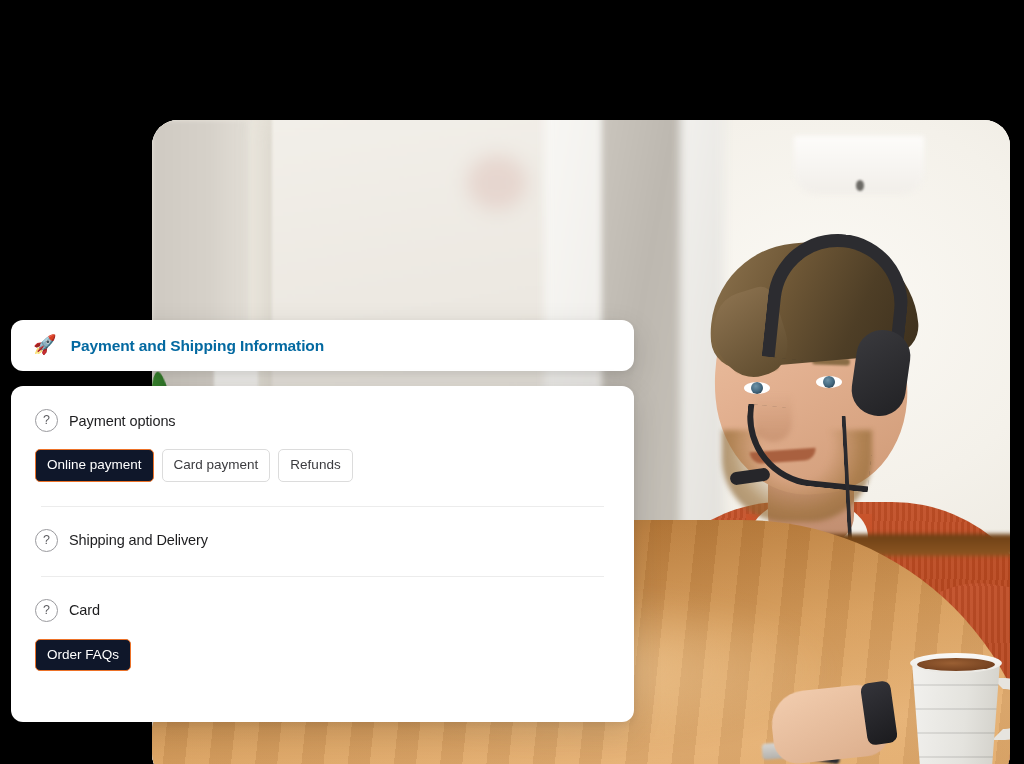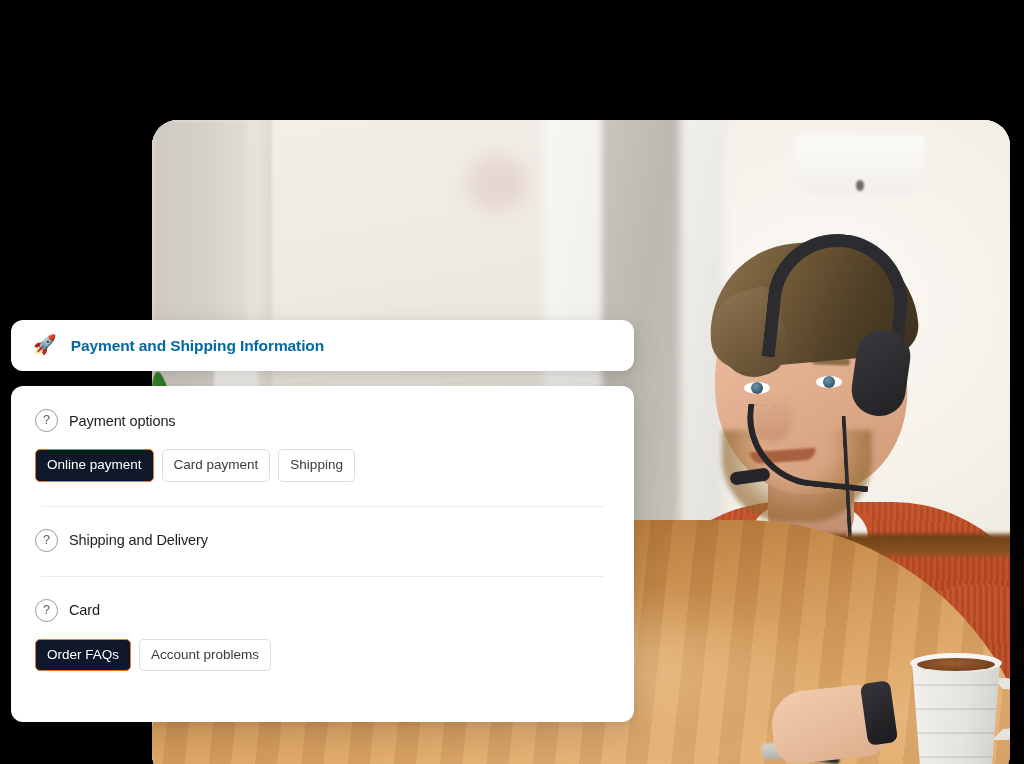--- a/index.html
+++ b/index.html
@@ -625,21 +625,21 @@
   <div class="card main-card">
 
     <div class="section sec-pay">
       <div class="section-head">
         <span class="q-icon">?</span>
         <span class="section-title">Payment options</span>
       </div>
       <div class="chips">
         <button class="chip active">Online payment</button>
         <button class="chip">Card payment</button>
-        <button class="chip">Shipping</button>
+        <button class="chip">Refunds</button>
       </div>
     </div>
 
     <div class="divider"></div>
 
     <div class="section sec-ship">
       <div class="section-head">
         <span class="q-icon">?</span>
         <span class="section-title">Shipping and Delivery</span>
       </div>
@@ -647,19 +647,18 @@
 
     <div class="divider"></div>
 
     <div class="section sec-faq">
       <div class="section-head">
         <span class="q-icon">?</span>
         <span class="section-title">Card</span>
       </div>
       <div class="chips">
         <button class="chip active">Order FAQs</button>
-        <button class="chip">Account problems</button>
       </div>
     </div>
 
   </div>
 
 </div>
 
 </body></html>

